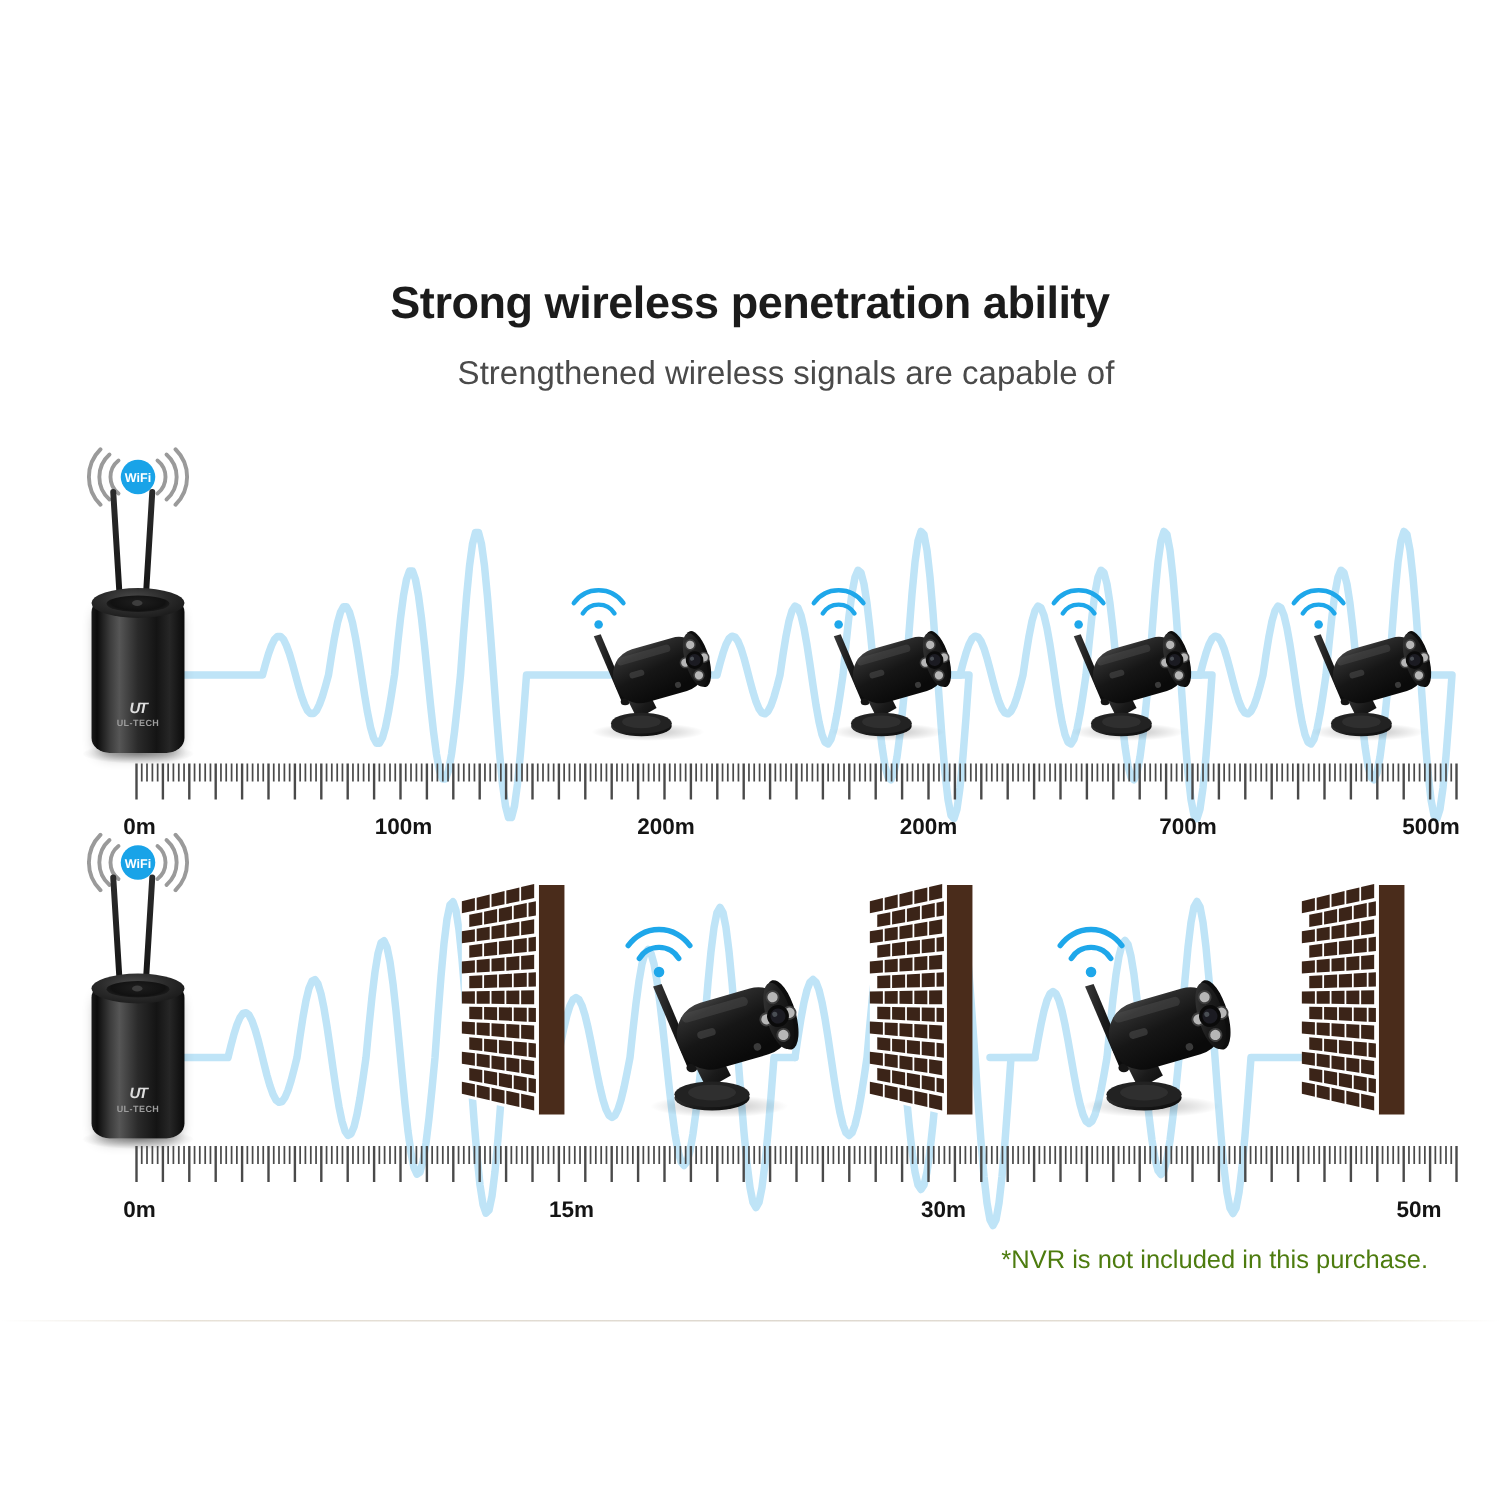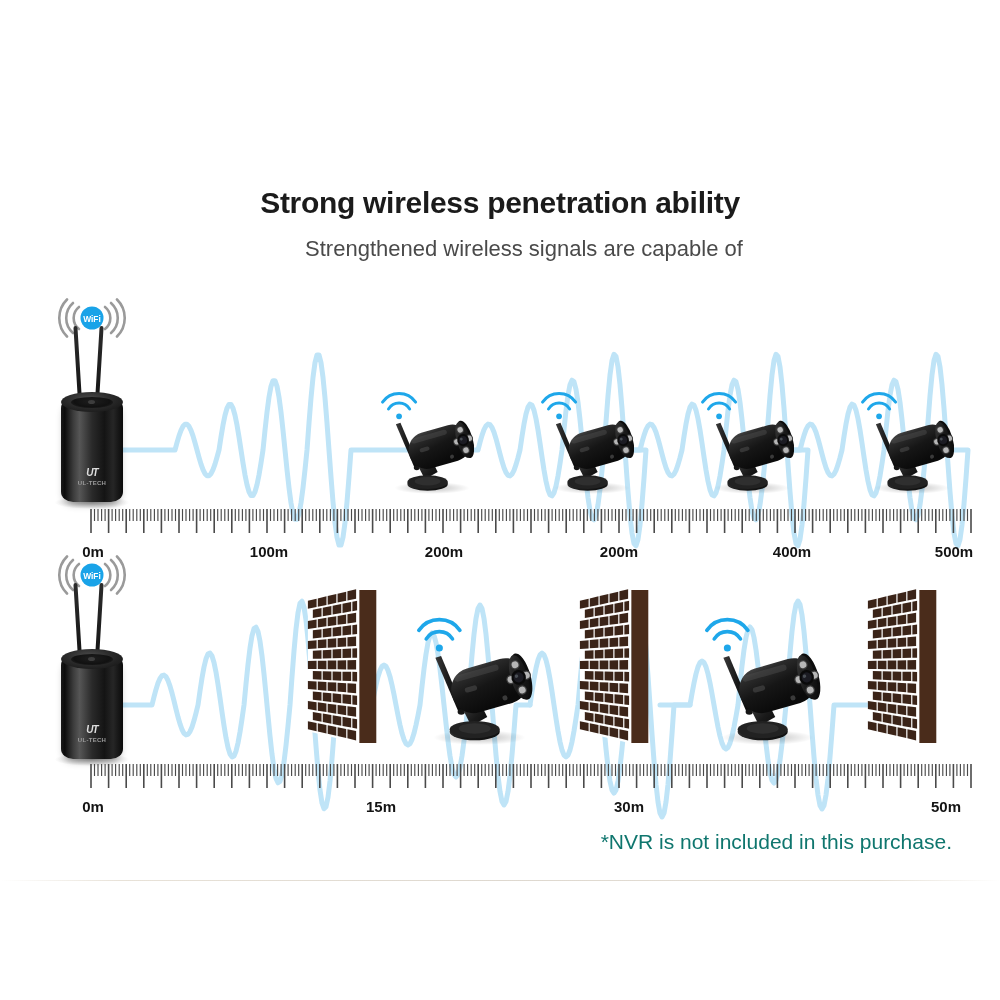--- a/index.html
+++ b/index.html
@@ -23,21 +23,21 @@
     position:absolute;left:0;right:0;top:232px;
     text-align:center;
     font-size:22px;font-weight:normal;color:#4a4a4a;
     line-height:34px;
     padding-left:48px;
   }
   .subtitle span{display:block;}
 
   .footnote{
     position:absolute;right:48px;top:830px;
-    font-size:21px;color:#0f766e;
+    font-size:17px;color:#4d7c0f;
   }
   .bottom-rule{
     position:absolute;left:0;right:0;top:880px;height:1px;
     background:linear-gradient(to right,#ffffff 0%,#e8e2d8 12%,#ded8cf 50%,#e6e0d6 88%,#ffffff 100%);
   }
 
   
   .row{position:absolute;left:0;width:1000px;}
   #row1{top:290px;height:270px;}
   #row2{top:555px;height:270px;}
@@ -1072,21 +1072,21 @@
         <line x1="931.4" y1="4" x2="931.4" y2="16" stroke="#4a4a4a" stroke-width="1.15"></line>
         <line x1="935.0" y1="4" x2="935.0" y2="16" stroke="#4a4a4a" stroke-width="1.15"></line>
         <line x1="938.5" y1="4" x2="938.5" y2="16" stroke="#4a4a4a" stroke-width="1.15"></line>
         <line x1="942.0" y1="4" x2="942.0" y2="28" stroke="#4a4a4a" stroke-width="1.6"></line>
       </svg>
     <div class="labels">
         <div class="lbl" style="left: 64px;">0m</div>
         <div class="lbl" style="left: 240px;">100m</div>
         <div class="lbl" style="left: 415px;">200m</div>
         <div class="lbl" style="left: 590px;">200m</div>
-        <div class="lbl" style="left: 763px;">400m</div>
+        <div class="lbl" style="left: 763px;">700m</div>
         <div class="lbl" style="left: 925px;">500m</div>
       </div>
   </div>
 
   <div class="ruler" id="ruler2">
     <svg width="1000" height="32" viewBox="0 0 1000 32" style="position:absolute;left:0;top:0;">
         <line x1="62.0" y1="4" x2="62.0" y2="28" stroke="#4a4a4a" stroke-width="1.6"></line>
         <line x1="65.5" y1="4" x2="65.5" y2="16" stroke="#4a4a4a" stroke-width="1.15"></line>
         <line x1="69.0" y1="4" x2="69.0" y2="16" stroke="#4a4a4a" stroke-width="1.15"></line>
         <line x1="72.6" y1="4" x2="72.6" y2="16" stroke="#4a4a4a" stroke-width="1.15"></line>

